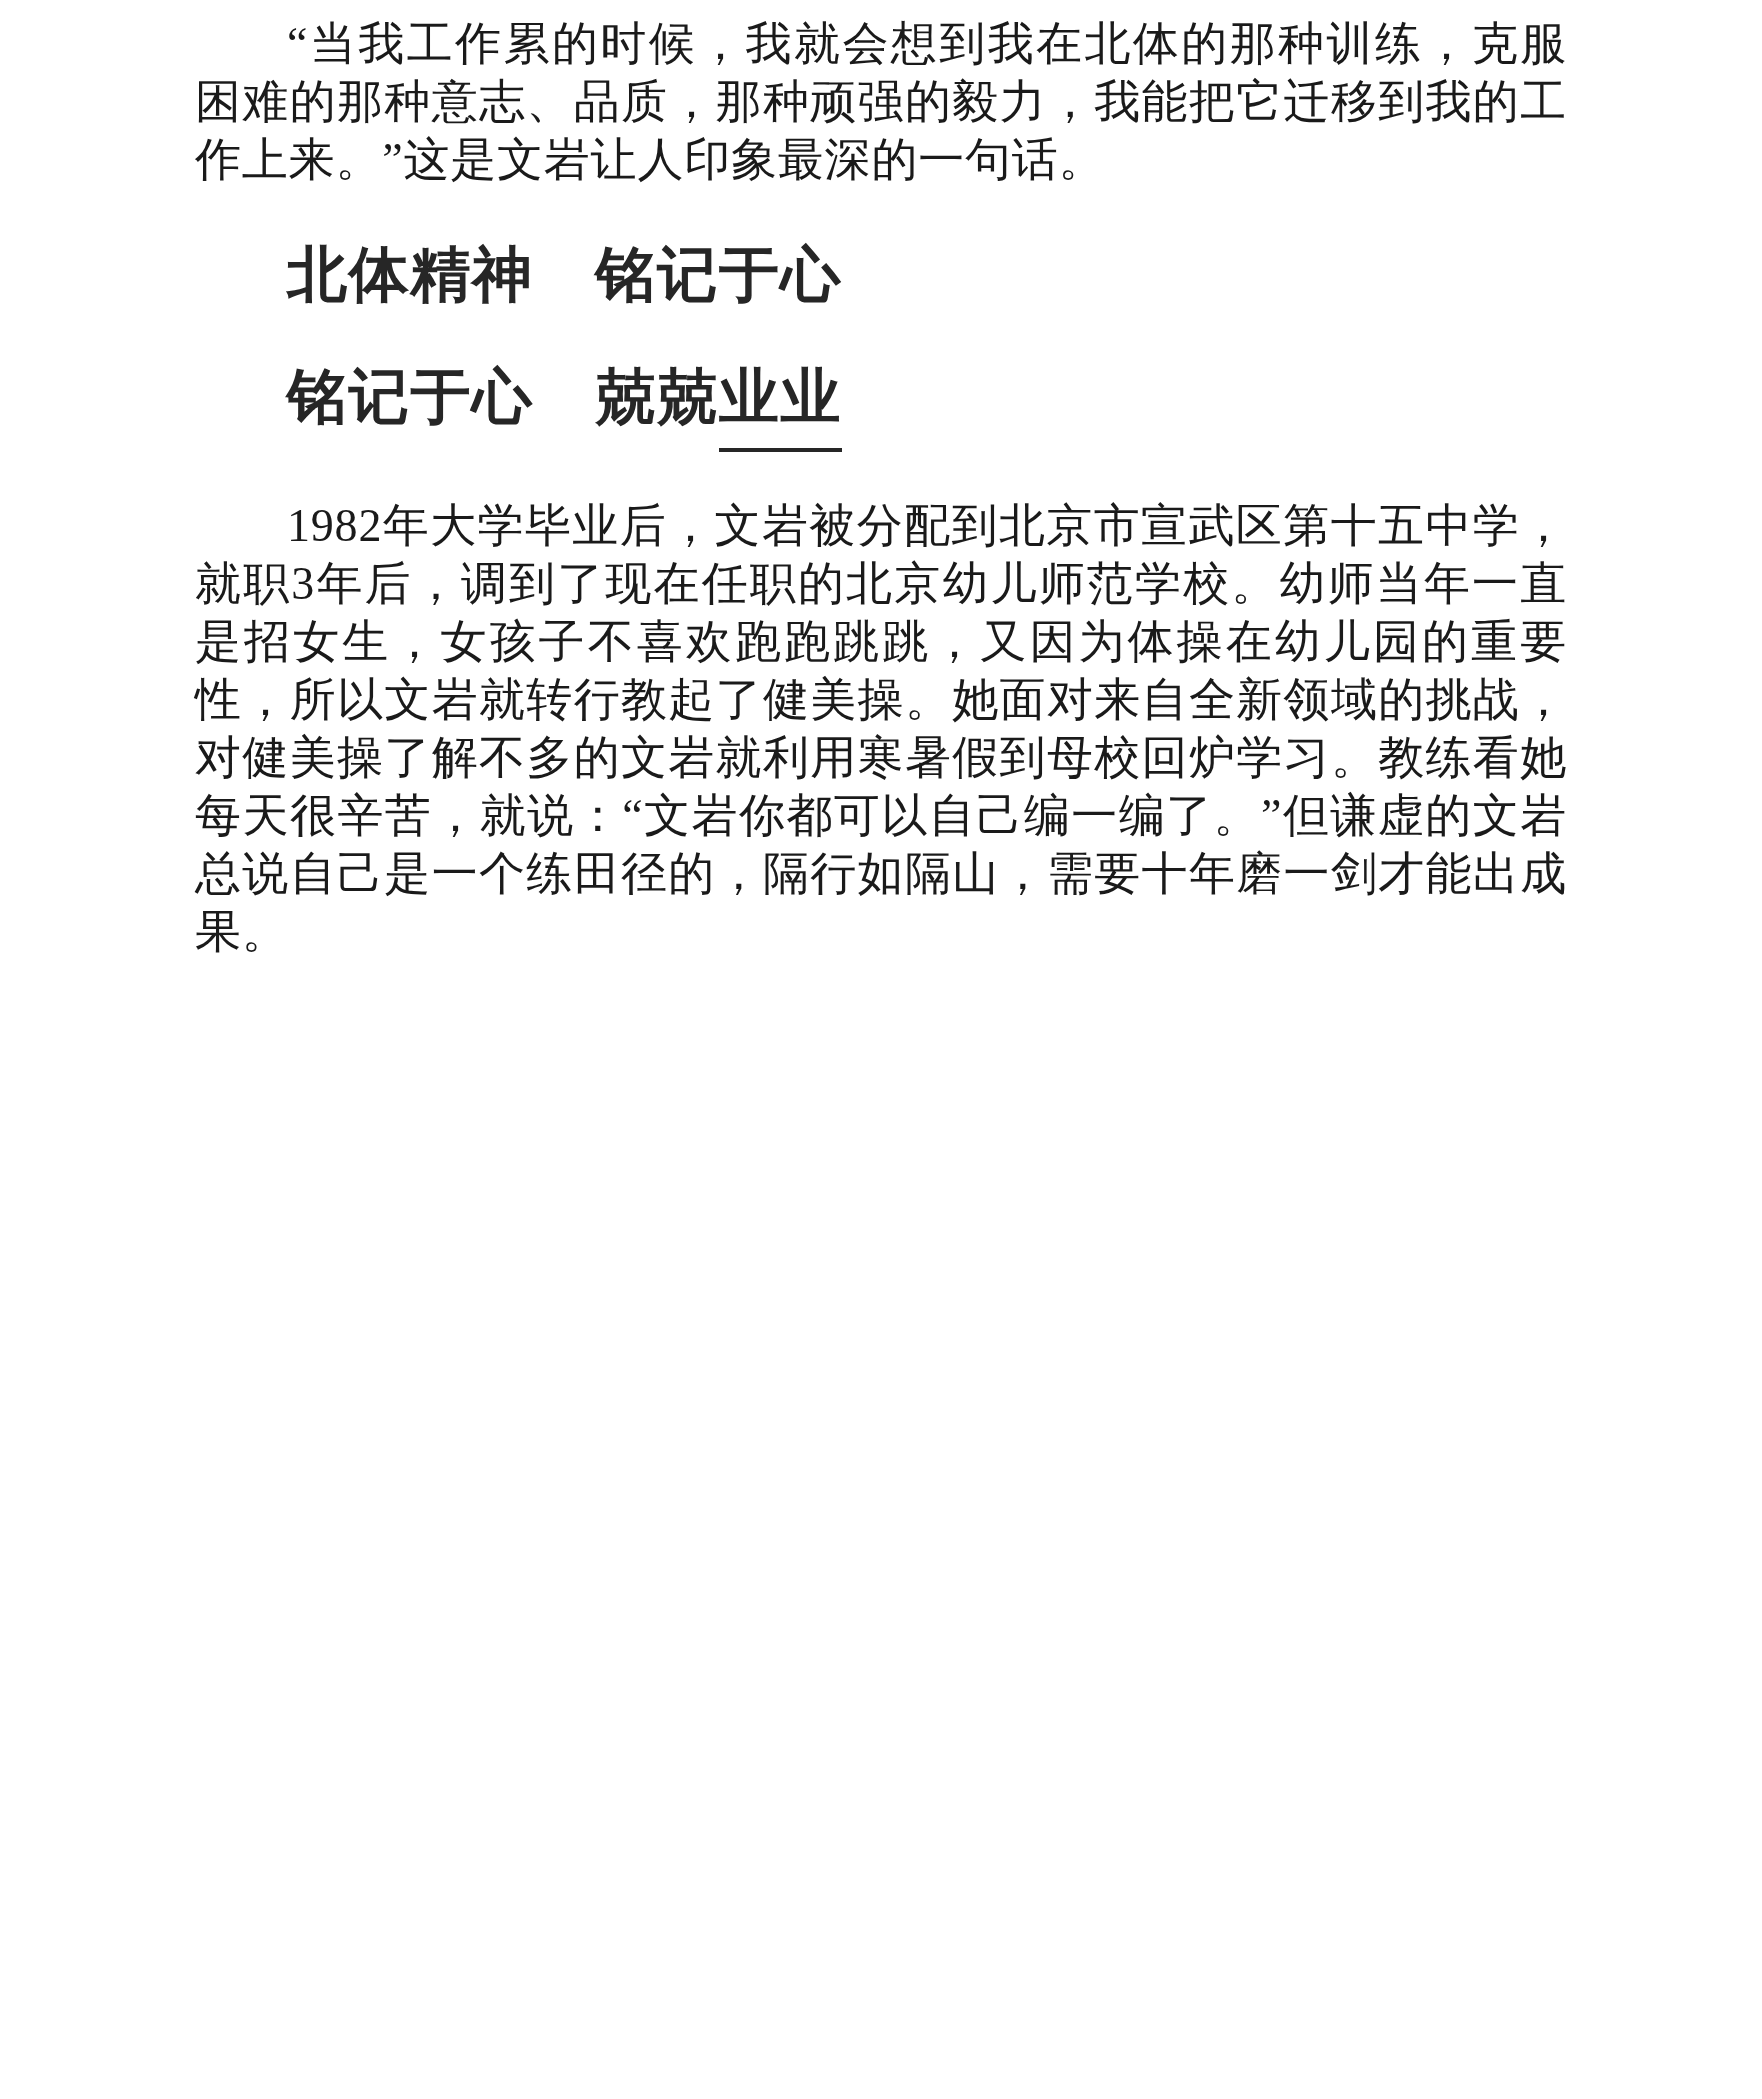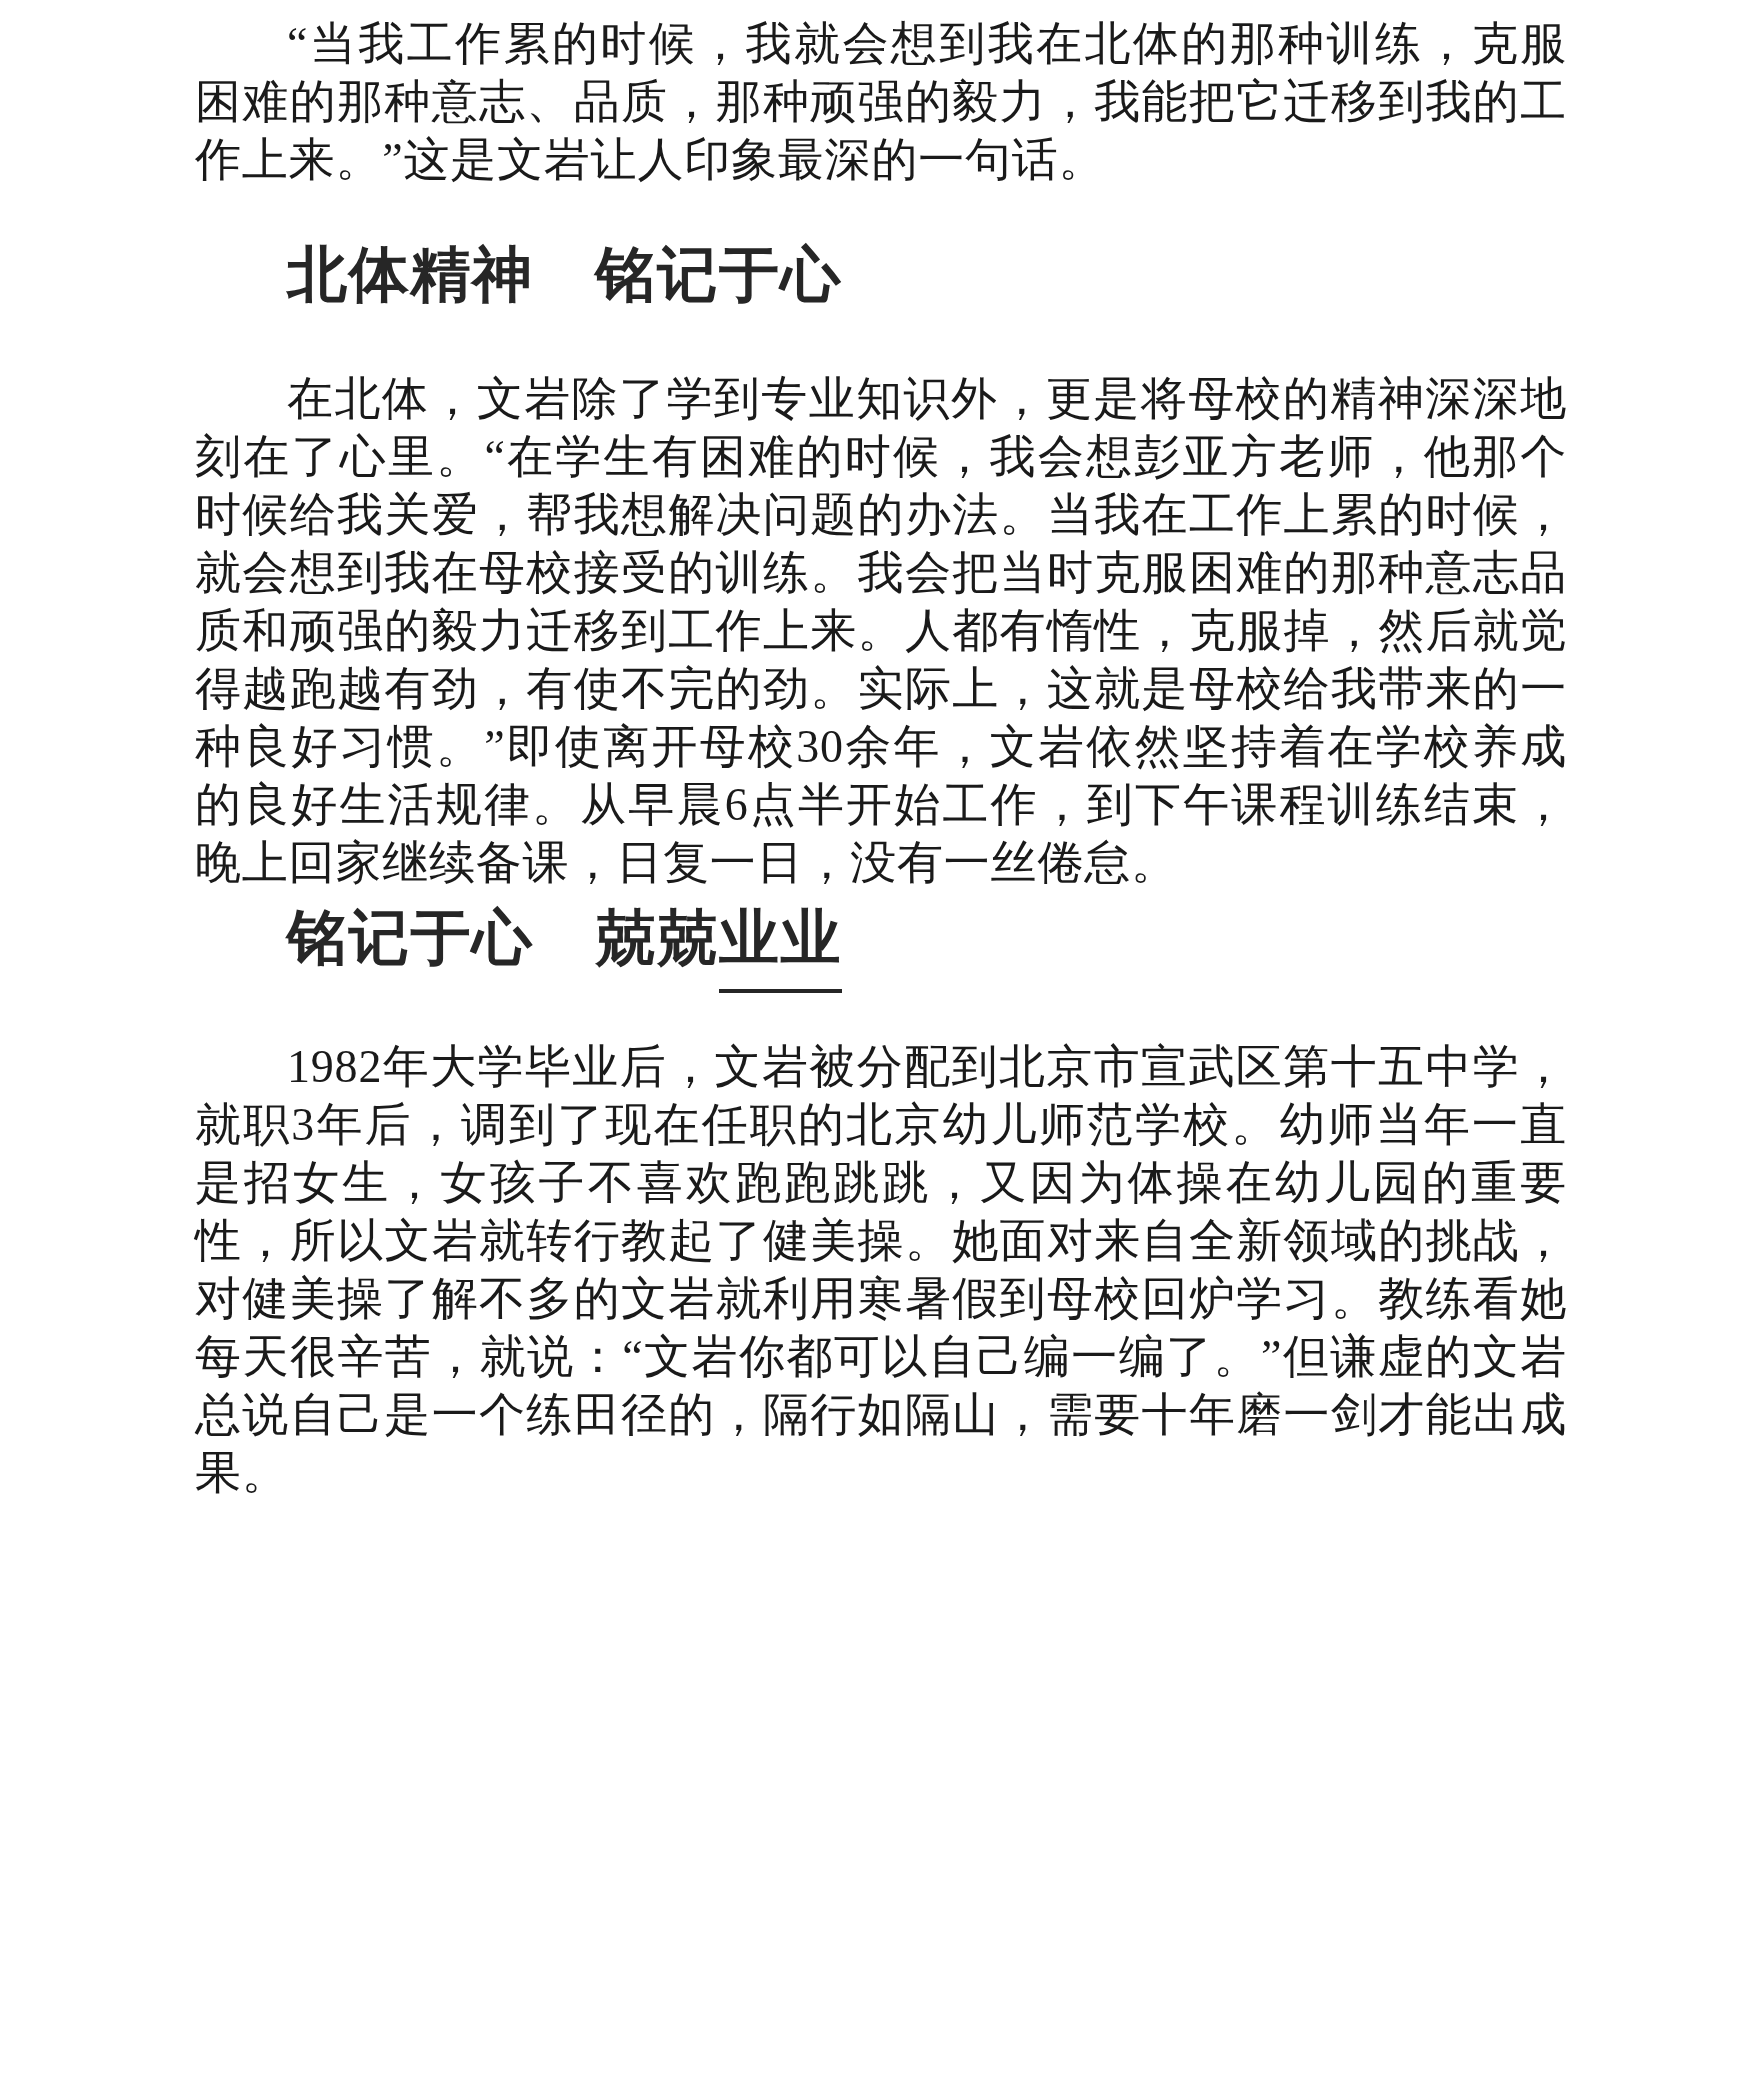--- a/index.html
+++ b/index.html
@@ -51,20 +51,19 @@
 
 <div class="page">
 
   <p class="para">“当我工作累的时候，我就会想到我在北体的那种训练，克服困难的那种意志、品质，那种顽强的毅力，我能把它迁移到我的工作上来。”这是文岩让人印象最深的一句话。</p>
 
   <h2 class="heading"><span>北体精神　铭记于心</span><span class="heading-underline"></span></h2>
 
 
 
 
-  <p class="para">在北体，文岩除了学到专业知识外，更是将母校的精神深深地刻在了心里。“在学生有困难的时候，我会想彭亚方老师，他那个时候给我关爱，帮我想解决问题的办法。当我在工作上累的时候，就会想到我在母校接受的训练。我会把当时克服困难的那种意志品质和顽强的毅力迁移到工作上来。人都有惰性，克服掉，然后就觉得越跑越有劲，有使不完的劲。实际上，这就是母校给我带来的一种良好习惯。”即使离开母校30余年，文岩依然坚持着在学校养成的良好生活规律。从早晨6点半开始工作，到下午课程训练结束，晚上回家继续备课，日复一日，没有一丝倦怠。</p>
 
   <h2 class="heading heading-2"><span>铭记于心　兢兢</span><span class="heading-underline">业业</span></h2>
 
   <p class="para">1982年大学毕业后，文岩被分配到北京市宣武区第十五中学，就职3年后，调到了现在任职的北京幼儿师范学校。幼师当年一直是招女生，女孩子不喜欢跑跑跳跳，又因为体操在幼儿园的重要性，所以文岩就转行教起了健美操。她面对来自全新领域的挑战，对健美操了解不多的文岩就利用寒暑假到母校回炉学习。教练看她每天很辛苦，就说：“文岩你都可以自己编一编了。”但谦虚的文岩总说自己是一个练田径的，隔行如隔山，需要十年磨一剑才能出成果。</p>
 
 </div>
 
 
 </body></html>

